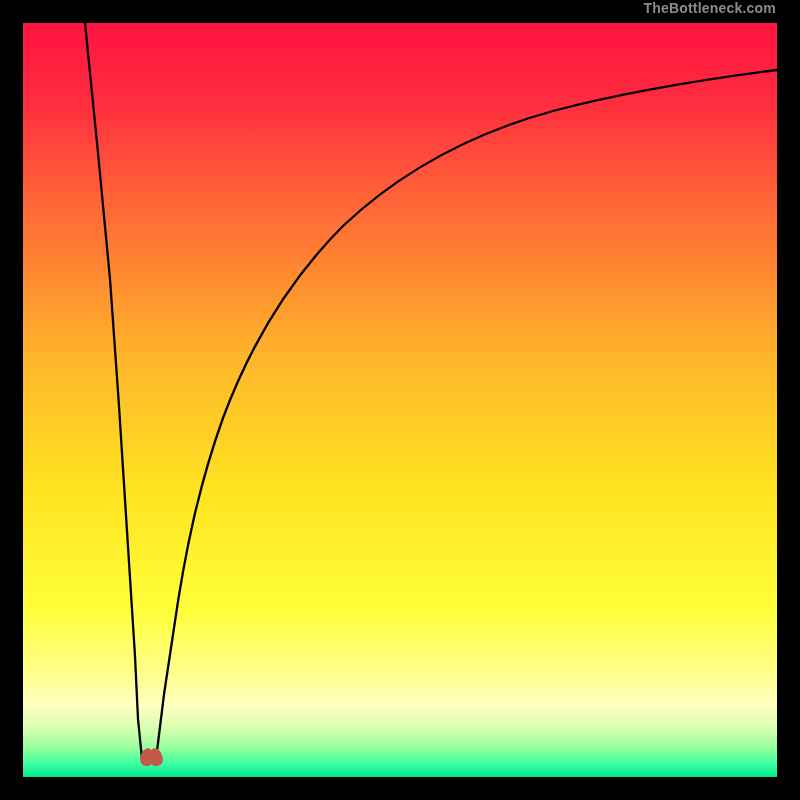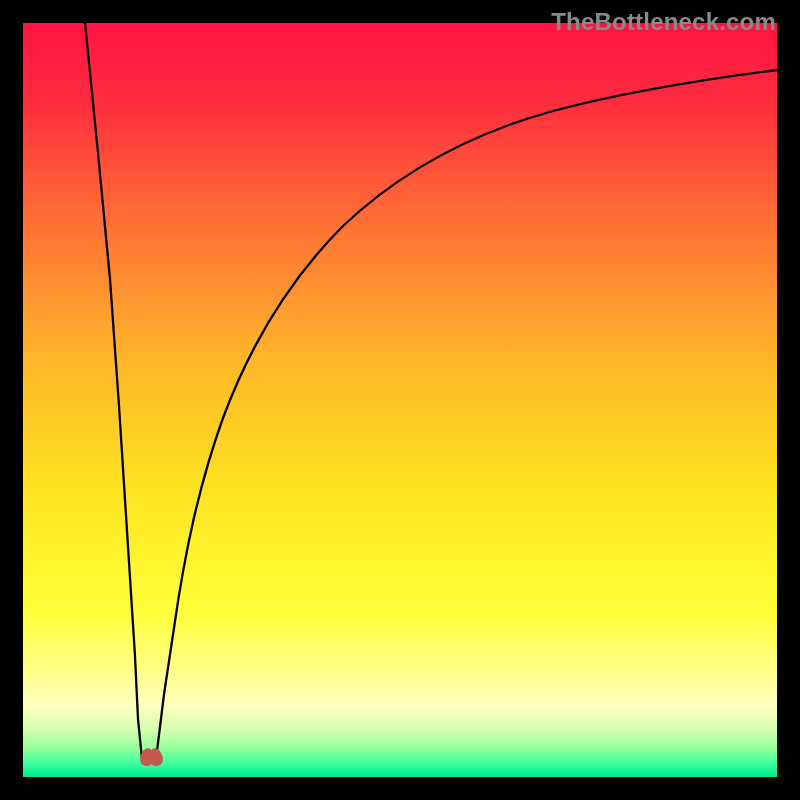--- a/index.html
+++ b/index.html
@@ -36,24 +36,24 @@
   .curve {
     position: absolute;
     left: 0;
     top: 0;
     width: 754px;
     height: 754px;
     pointer-events: none;
   }
   .watermark {
     position: absolute;
-    top: 8px;
+    top: 0;
     right: 24px;
     font-family: Arial, Helvetica, sans-serif;
-    font-size: 24px;
+    font-size: 14px;
     font-weight: 600;
     color: #8a8a8a;
     letter-spacing: 0.2px;
     user-select: none;
   }
 </style>
 </head>
 <body>
 
 <div class="frame">

